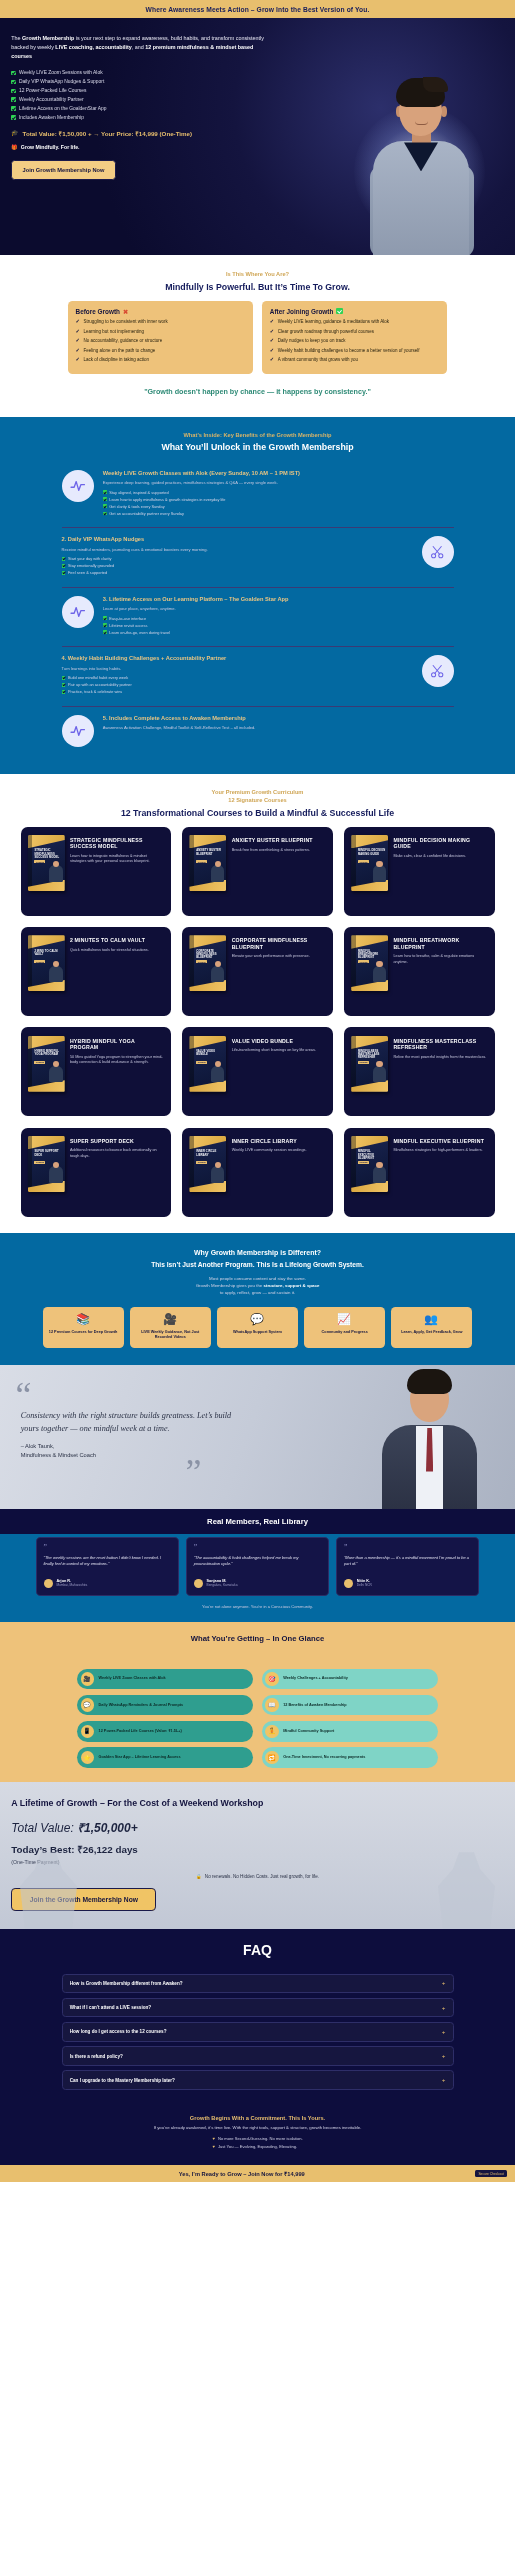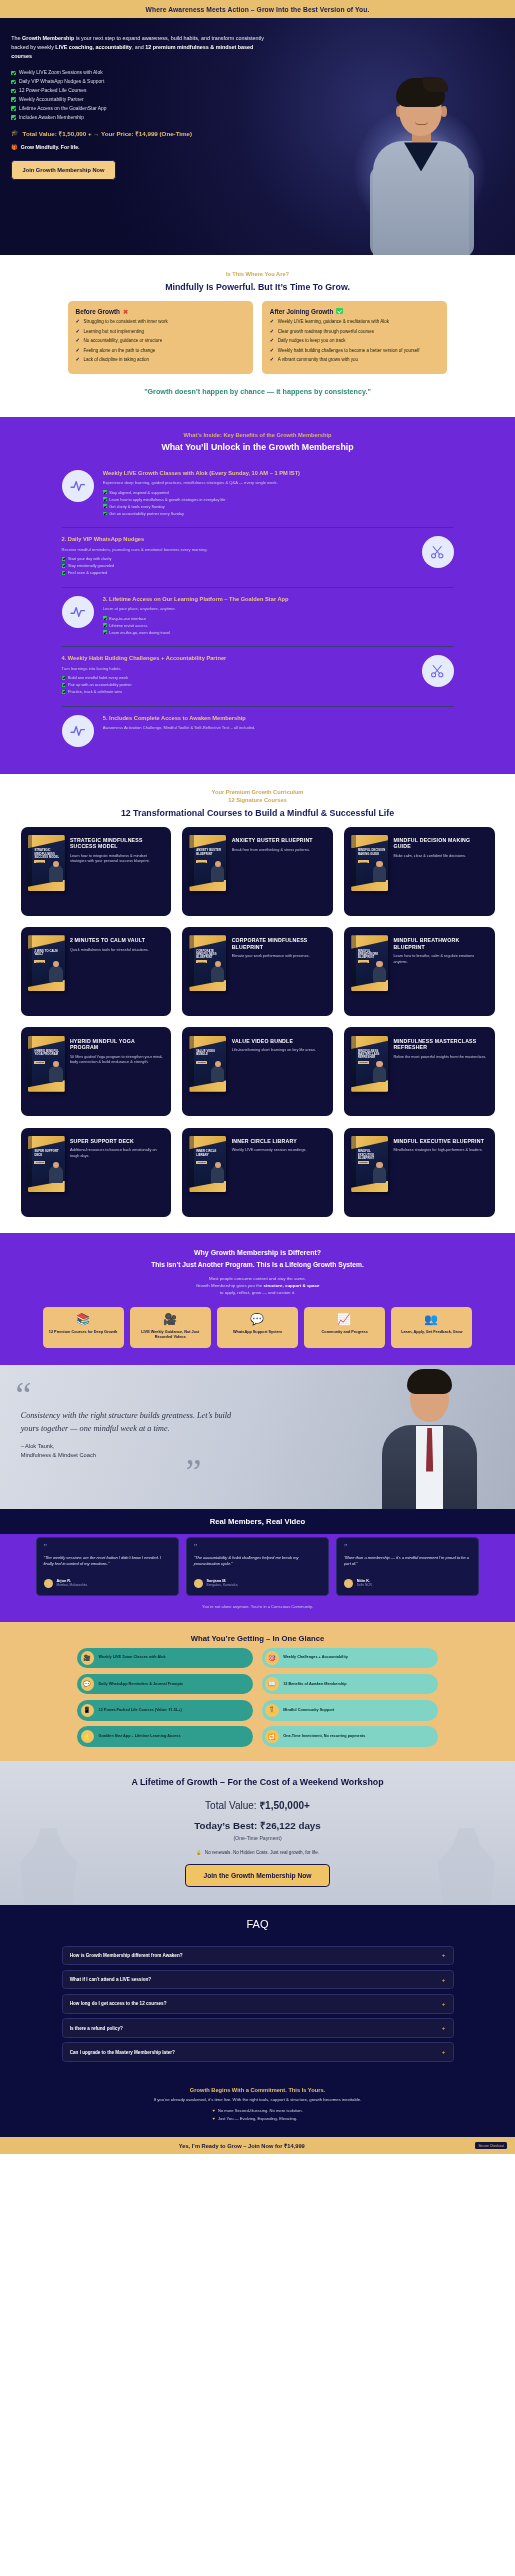--- a/index.html
+++ b/index.html
@@ -3,21 +3,21 @@
 <meta charset="utf-8">
 <style>
   * { box-sizing: border-box; margin: 0; padding: 0; }
   body {
     width: 515px;
     font-family: "Liberation Sans", sans-serif;
     background: #fff;
     color: #111;
     -webkit-font-smoothing: antialiased;
   }
-  .navy { background: #6d28d9; color: #fff; }
+  .navy { background: #0369a1; color: #fff; }
   .white { background: #ffffff; color: #0d0d3d; }
 
   
   .topbar {
     background: #e8bf6e;
     color: #151c5c;
     text-align: center;
     font-weight: bold;
     font-size: 6.7px;
     padding: 5.7px 0;
@@ -171,48 +171,48 @@
   .tst-q { color: #8b8bc0; font-size: 7.7px; font-family:"Liberation Serif", serif; line-height: .8; }
   .tst-txt { font-size: 4px; color: #e2e2f2; line-height: 1.55; font-style: italic; margin: 3.6px 0 6.2px; min-height: 17.5px; }
   .tst-ftr { display:flex; align-items:center; gap: 3.6px; }
   .avatar { width: 9.3px; height: 9.3px; border-radius: 50%; background: #e8bf6e; flex: 0 0 auto; }
   .tst-name { font-size: 3.8px; font-weight: bold; color: #fff; }
   .tst-loc { font-size: 3.2px; color: #9a9ac4; }
   .tst-note { text-align:center; font-size: 4.1px; color: #c9c9e0; margin-top: 8.2px; }
 
   
   .glance { background: #eec27a; padding: 11.3px 11.3px 14.4px; }
-  .glance h2 { text-align:center; font-size: 7.7px; font-weight: bold; color: #14143f; margin-bottom: 5px; }
+  .glance h2 { text-align:center; font-size: 7.7px; font-weight: bold; color: #14143f; margin-bottom: 26px; }
   .g-grid { display: grid; grid-template-columns: 1fr 1fr; gap: 5.7px 8.2px; max-width: 361px; margin: 0 auto; }
   .g-item { background: #2f9e8f; border-radius: 11.3px; padding: 3.6px 6.2px 3.6px 3.6px; display:flex;
             align-items:center; gap: 4.6px; }
   .g-item.alt { background: #7fd4c6; }
   .g-ic { width: 13.4px; height: 13.4px; border-radius: 50%; background: #f0c465; flex: 0 0 auto;
           display:flex; align-items:center; justify-content:center; font-size: 6.2px; }
   .g-label { font-size: 3.8px; font-weight: bold; color: #0c2a27; line-height: 1.3; }
 
   
   .price { position: relative; background: linear-gradient(180deg,#d6dae3 0%, #c2c8d5 100%);
-           padding: 15.5px 11.3px 18.5px; text-align: center; overflow: hidden; }
+           padding: 15.5px 11.3px 18.5px; text-align: left; overflow: hidden; }
   .price h2 { font-size: 8.8px; font-weight: bold; color: #14143f; margin-bottom: 11.3px; }
-  .p-total { font-size: 10px; color: #1d2440; margin-bottom: 7.2px; }
+  .p-total { font-size: 12px; color: #1d2440; margin-bottom: 7.2px; font-style: italic; }
   .p-total b { font-weight: bold; }
   .p-today { font-size: 9.8px; font-weight: bold; color: #1d2440; }
   .p-onetime { font-size: 5.2px; color: #3a4258; margin-top: 2.6px; margin-bottom: 9.3px; }
   .p-note { font-size: 4.6px; color: #2b3246; margin-bottom: 9.3px; display:flex;
             align-items:center; justify-content:center; gap: 3.1px; }
   .btn-cta { display:inline-block; background: #f0c465; color: #14143f; font-weight: bold; font-size: 6.7px;
              padding: 6.7px 17.5px; border-radius: 4.1px; border: 1px solid #1a1a4a; cursor: pointer; }
   .silhouette { position:absolute; bottom: 0; width: 62px; height: 77px; background: #c0c6d3; opacity: .55; }
   .sil-l { left: 17.5px; clip-path: polygon(38% 0,62% 0,72% 22%,96% 44%,88% 100%,12% 100%,4% 44%,28% 22%); }
   .sil-r { right: 17.5px; clip-path: polygon(38% 0,62% 0,72% 22%,96% 44%,88% 100%,12% 100%,4% 44%,28% 22%); }
 
   
   .faq { background: #0d0d3d; padding: 12.4px 11.3px 15.5px; }
-  .faq h2 { text-align:center; font-size: 11px; font-weight:normal; color:#fff; margin-bottom: 16px; }
+  .faq h2 { text-align:center; font-size: 14px; font-weight:bold; color:#fff; margin-bottom: 16px; }
   .faq-item { max-width: 392px; margin: 0 auto 4.6px; background: #16163f; border: 0.5px solid #2e2e68;
               border-radius: 3.6px; padding: 5.7px 7.2px; display:flex; justify-content: space-between;
               align-items:center; cursor: pointer; }
   .faq-q { font-size: 4.6px; font-weight: bold; color: #fff; }
   .faq-plus { font-size: 6.2px; color: #e8bf6e; line-height: 1; }
 
   
   .closing { background: #0d0d3d; padding: 5.2px 11.3px 13.4px; text-align:center; }
   .closing h3 { font-size: 5.7px; font-weight:bold; color: #e8bf6e; margin-bottom: 3.6px; }
   .closing p { font-size: 4.3px; color: #d4d4e8; line-height: 1.6; margin-bottom: 4.6px; }
@@ -696,21 +696,21 @@
   </div>
   <div class="qmark">“</div>
   <div class="qtext">Consistency with the right structure builds greatness. Let’s build yours together — one mindful week at a time.</div>
   <div class="qauthor">
     <div>– Alok Taunk,</div>
     <div>Mindfulness &amp; Mindset Coach</div>
   </div>
   <div class="qmark" style="text-align:left;margin-left:170px;margin-top:2.1px">”</div>
 </section>
 
-<div class="tst-head">Real Members, Real Video</div>
+<div class="tst-head">Real Members, Real Library</div>
 <section class="navy" style="padding: 3.1px 11.3px 13.4px">
   <div class="tst-row">
     <div class="tst-card">
       <div class="tst-q">”</div>
       <div class="tst-txt">"The weekly sessions are the reset button I didn’t know I needed. I finally feel in control of my emotions."</div>
       <div class="tst-ftr">
           <span class="avatar"></span>
           <div>
             <div class="tst-name">Arjun R.</div>
             <div class="tst-loc">Mumbai, Maharashtra</div>

